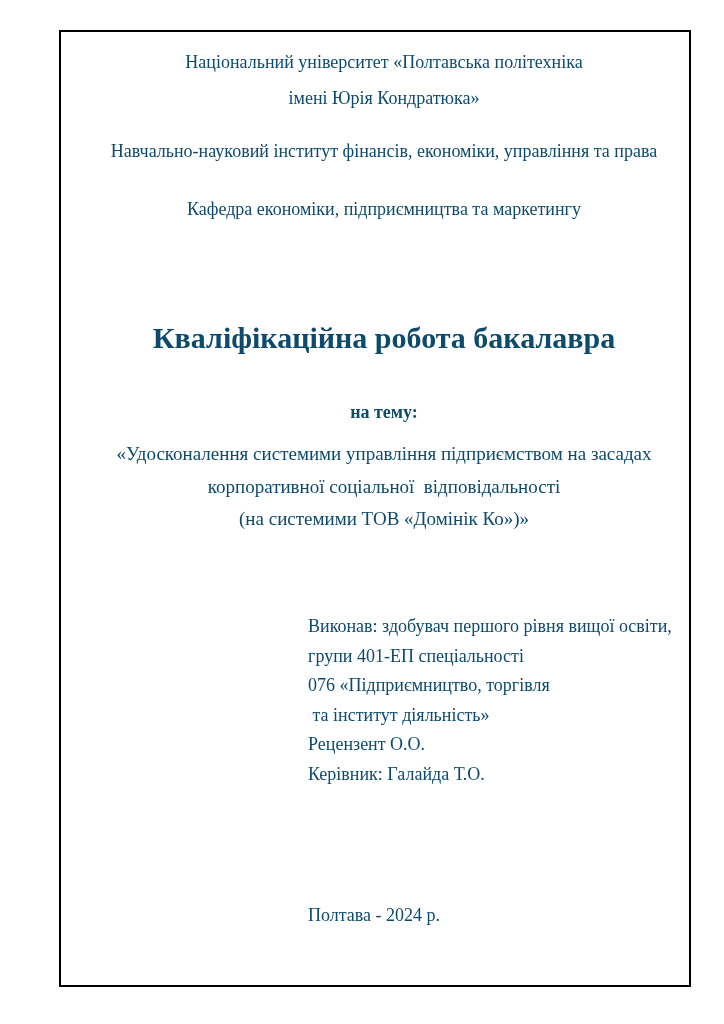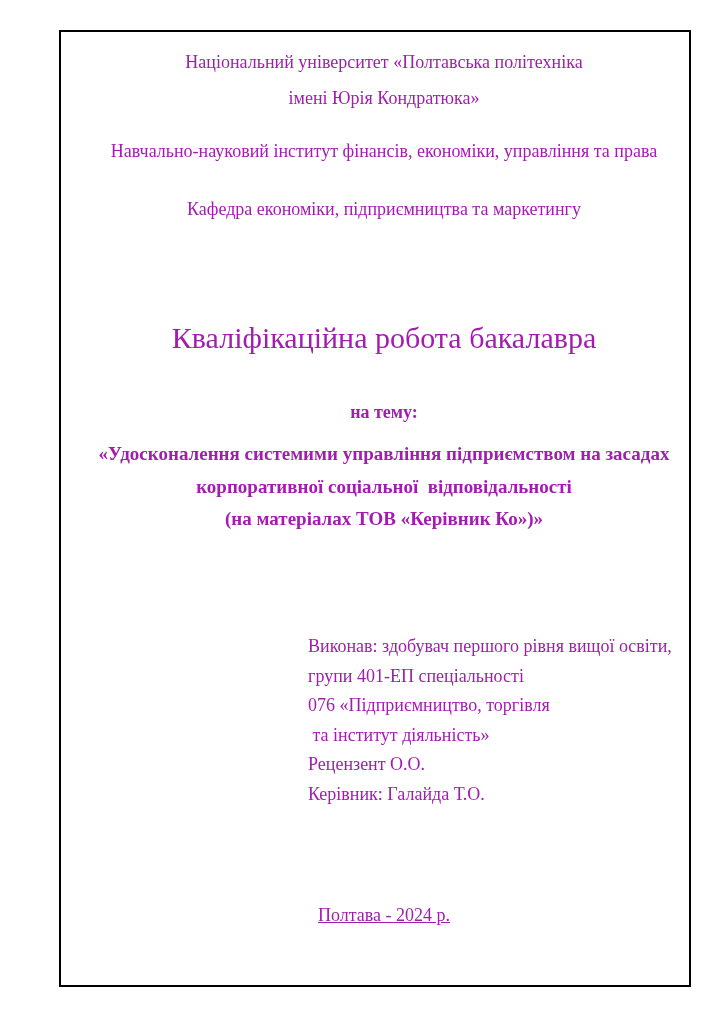--- a/index.html
+++ b/index.html
@@ -5,21 +5,21 @@
   html, body {
     margin: 0;
     padding: 0;
     background: #ffffff;
   }
   .page {
     position: relative;
     width: 724px;
     height: 1024px;
     background: #ffffff;
-    color: #a21caf;
+    color: #0c4a6e;
     font-family: "Liberation Serif", "DejaVu Serif", serif;
     overflow: hidden;
   }
   .frame {
     position: absolute;
     left: 59px;
     top: 30px;
     width: 632px;
     height: 957px;
     border: 2px solid #000000;
@@ -34,66 +34,64 @@
     line-height: 24px;
     white-space: pre;
   }
   .work-title {
     position: absolute;
     left: 79px;
     width: 610px;
     top: 320px;
     text-align: center;
     font-size: 30px;
-    font-weight: normal;
+    font-weight: bold;
     line-height: 36px;
   }
   .topic-label {
     position: absolute;
     left: 79px;
     width: 610px;
     top: 402px;
     text-align: center;
     font-size: 18px;
     font-weight: bold;
   }
   .topic-block {
     position: absolute;
     left: 69px;
     width: 630px;
     top: 438px;
     text-align: center;
     font-size: 19px;
-    font-weight: bold;
+    font-weight: normal;
     line-height: 32.5px;
   }
   .topic-block div {
     white-space: pre;
   }
   .credentials-block {
     position: absolute;
     left: 308px;
     top: 612px;
     width: 360px;
     font-size: 18px;
     line-height: 29.5px;
     text-align: left;
-    margin-top: 20px;
   }
   .credentials-block div {
     white-space: pre;
   }
   .footer-line {
     position: absolute;
-    left: 79px;
+    left: 69px;
     width: 610px;
     top: 905px;
     text-align: center;
     font-size: 18px;
-    text-decoration: underline;
   }
 </style>
 </head>
 <body>
 
 <div class="page">
   <div class="frame"></div>
 
   <div class="centered-line" style="top:50px;">Національний університет «Полтавська політехніка</div>
 
@@ -103,21 +101,21 @@
 
   <div class="centered-line" style="top:197px;">Кафедра економіки, підприємництва та маркетингу</div>
 
   <div class="work-title">Кваліфікаційна робота бакалавра</div>
 
   <div class="topic-label">на тему:</div>
 
   <div class="topic-block">
     <div>«Удосконалення системими управління підприємством на засадах</div>
     <div>корпоративної соціальної  відповідальності</div>
-    <div>(на матеріалах ТОВ «Керівник Ко»)»</div>
+    <div>(на системими ТОВ «Домінік Ко»)»</div>
   </div>
 
   <div class="credentials-block">
     <div>Виконав: здобувач першого рівня вищої освіти,</div>
     <div>групи 401-ЕП спеціальності</div>
     <div>076 «Підприємництво, торгівля</div>
     <div> та інститут діяльність»</div>
     <div>Рецензент О.О.</div>
     <div>Керівник: Галайда Т.О.</div>
   </div>

